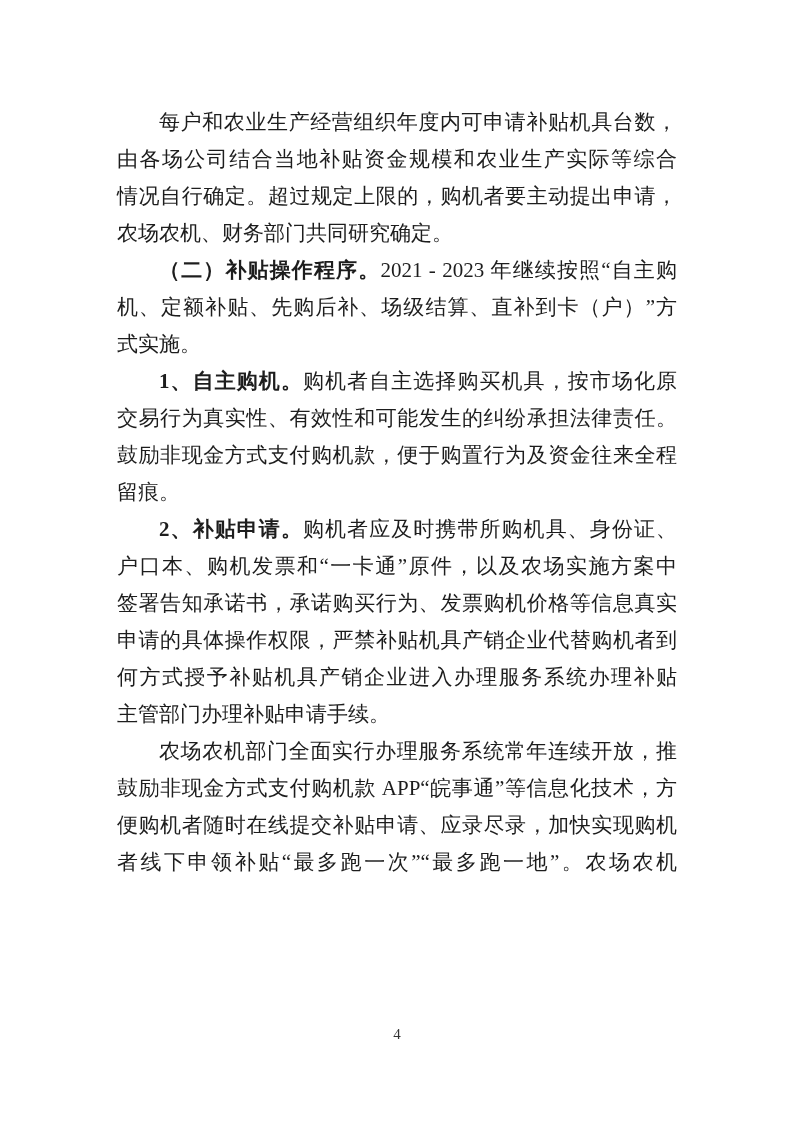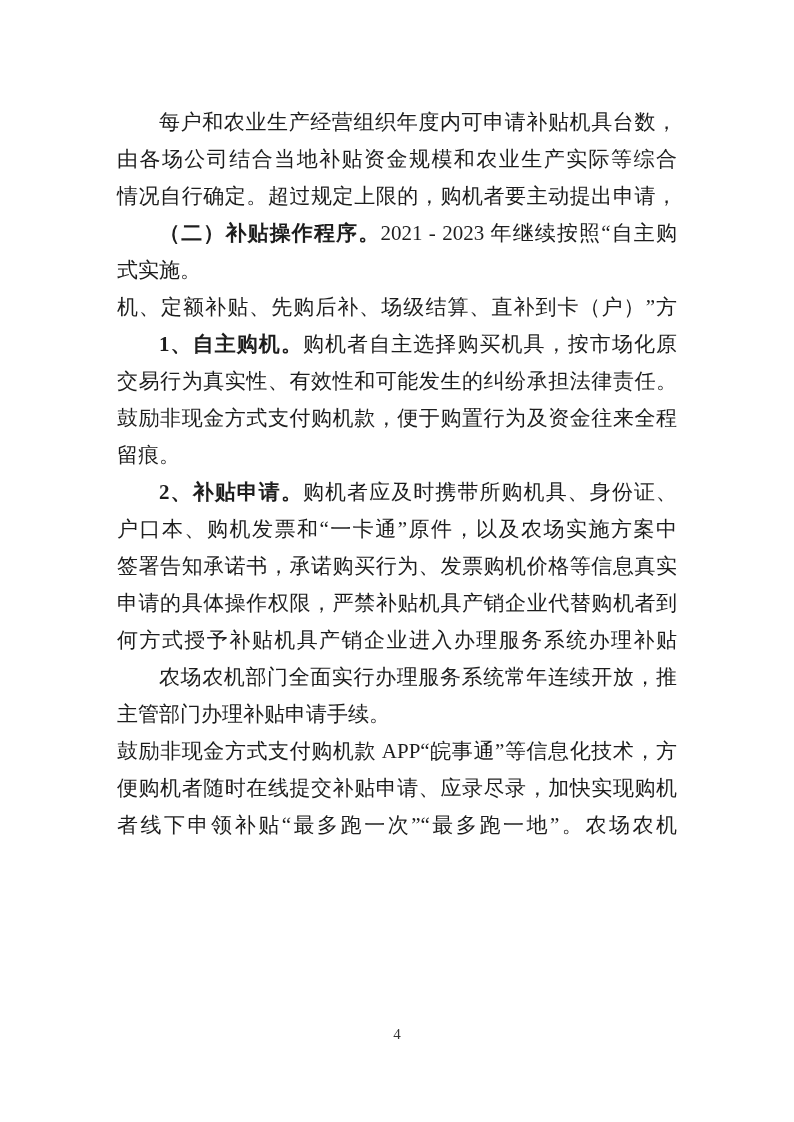--- a/index.html
+++ b/index.html
@@ -55,38 +55,39 @@
 </head>
 <body>
 
 <div class="page">
 
   <div class="text-block">
 
     <div class="line indent"><span class="lead"></span><span>每户和农业生产经营组织年度内可申请补贴机具台数，</span></div>
     <div class="line"><span class="lead"></span><span>由各场公司结合当地补贴资金规模和农业生产实际等综合</span></div>
     <div class="line"><span class="lead"></span><span>情况自行确定。超过规定上限的，购机者要主动提出申请，</span></div>
+    <div class="line last"><span class="lead"></span><span>农场农机、财务部门共同研究确定。</span></div>
 
     <div class="line indent"><span class="lead">（二）补贴操作程序。</span><span>2021 - 2023 年继续按照“自主购</span></div>
+    <div class="line"><span class="lead"></span><span>机、定额补贴、先购后补、场级结算、直补到卡（户）”方</span></div>
     <div class="line last"><span class="lead"></span><span>式实施。</span></div>
-    <div class="line"><span class="lead"></span><span>机、定额补贴、先购后补、场级结算、直补到卡（户）”方</span></div>
 
     <div class="line indent"><span class="lead">1、自主购机。</span><span>购机者自主选择购买机具，按市场化原</span></div>
     <div class="line"><span class="lead"></span><span>交易行为真实性、有效性和可能发生的纠纷承担法律责任。</span></div>
     <div class="line"><span class="lead"></span><span>鼓励非现金方式支付购机款，便于购置行为及资金往来全程</span></div>
     <div class="line last"><span class="lead"></span><span>留痕。</span></div>
 
     <div class="line indent"><span class="lead">2、补贴申请。</span><span>购机者应及时携带所购机具、身份证、</span></div>
     <div class="line"><span class="lead"></span><span>户口本、购机发票和“一卡通”原件，以及农场实施方案中</span></div>
     <div class="line"><span class="lead"></span><span>签署告知承诺书，承诺购买行为、发票购机价格等信息真实</span></div>
     <div class="line"><span class="lead"></span><span>申请的具体操作权限，严禁补贴机具产销企业代替购机者到</span></div>
     <div class="line"><span class="lead"></span><span>何方式授予补贴机具产销企业进入办理服务系统办理补贴</span></div>
+    <div class="line last"><span class="lead"></span><span>主管部门办理补贴申请手续。</span></div>
+
     <div class="line indent"><span class="lead"></span><span>农场农机部门全面实行办理服务系统常年连续开放，推</span></div>
-
-    <div class="line last"><span class="lead"></span><span>主管部门办理补贴申请手续。</span></div>
     <div class="line"><span class="lead"></span><span>鼓励非现金方式支付购机款 APP“皖事通”等信息化技术，方</span></div>
     <div class="line"><span class="lead"></span><span>便购机者随时在线提交补贴申请、应录尽录，加快实现购机</span></div>
     <div class="line"><span class="lead"></span><span>者线下申领补贴“最多跑一次”“最多跑一地”。农场农机</span></div>
 
   </div>
 
   <div class="page-number">4</div>
 
 </div>
 

